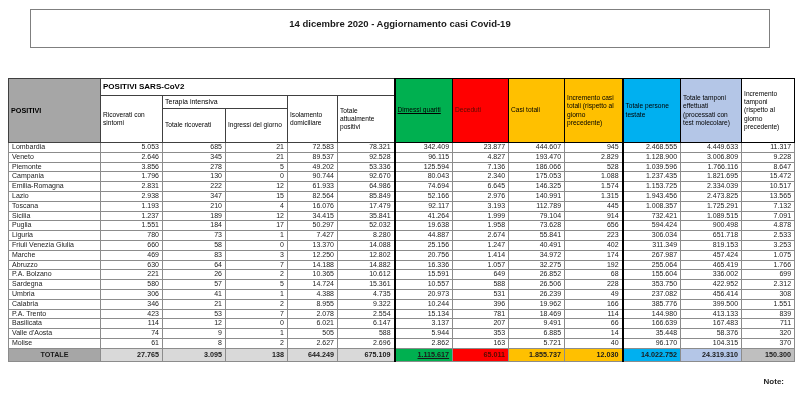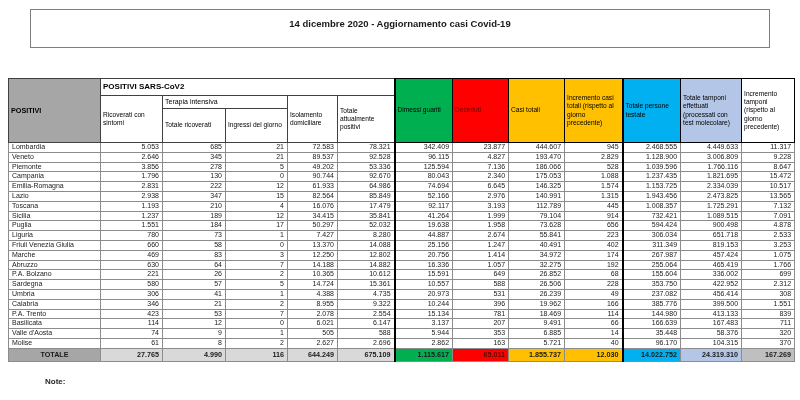--- a/index.html
+++ b/index.html
@@ -47,21 +47,21 @@
   }
   th.h-regione {
     background: #A6A6A6;
     font-weight: bold;
     font-size: 7.2px;
   }
   th.h-group { font-weight: bold; font-size: 8px; height: 17px; }
   th.h-terapia { font-size: 7px; height: 13px; }
   tr.h3 th { height: 34px; }
 
-  .bg-green { background: #00B050 !important; }
+  .bg-green { background: #00B050 !important; text-decoration: underline; }
   .bg-red   { background: #FF0000 !important; color: #5a0b00 !important; }
   .bg-gold  { background: #FFC000 !important; }
   .bg-cyan  { background: #00B0F0 !important; }
   .bg-peri  { background: #B4C6E7 !important; }
   .bg-plain { background: #ffffff !important; }
   thead th.bg-green, thead th.bg-red, thead th.bg-gold,
   thead th.bg-cyan, thead th.bg-peri, thead th.bg-plain { border: 1px solid #000; }
 
   tbody td {
     font-size: 7px;
@@ -89,20 +89,21 @@
     background: #A6A6A6;
     text-align: center;
   }
   tfoot td.bg-grayt { background: #BFBFBF !important; }
 
   .note {
     margin: 15px 16px 0 45px;
     font-size: 8px;
     font-weight: bold;
     color: #262626;
+    text-align: right;
   }
 </style>
 </head>
 <body>
 
 <div class="title-box">
   <div class="l1">14 dicembre 2020 - Aggiornamento casi Covid-19</div>
 </div>
 
 <table class="covid">
@@ -458,28 +459,28 @@
     <td class="num">40</td>
     <td class="num tl">96.170</td>
     <td class="num">104.315</td>
     <td class="num">370</td>
   </tr>
     </tbody>
   <tfoot>
     <tr>
       <td class="totale-label">TOTALE</td>
       <td class="num">27.765</td>
-      <td class="num">4.990</td>
-      <td class="num">116</td>
+      <td class="num">3.095</td>
+      <td class="num">138</td>
       <td class="num">644.249</td>
       <td class="num">675.109</td>
       <td class="num bg-green tl">1.115.617</td>
       <td class="num bg-red">65.011</td>
       <td class="num bg-gold">1.855.737</td>
       <td class="num bg-gold">12.030</td>
       <td class="num bg-cyan tl">14.022.752</td>
       <td class="num bg-peri">24.319.310</td>
-      <td class="num bg-grayt">167.269</td>
+      <td class="num bg-grayt">150.300</td>
     </tr>
   </tfoot>
 </table>
 
 <div class="note">Note:</div>
 
 </body></html>

